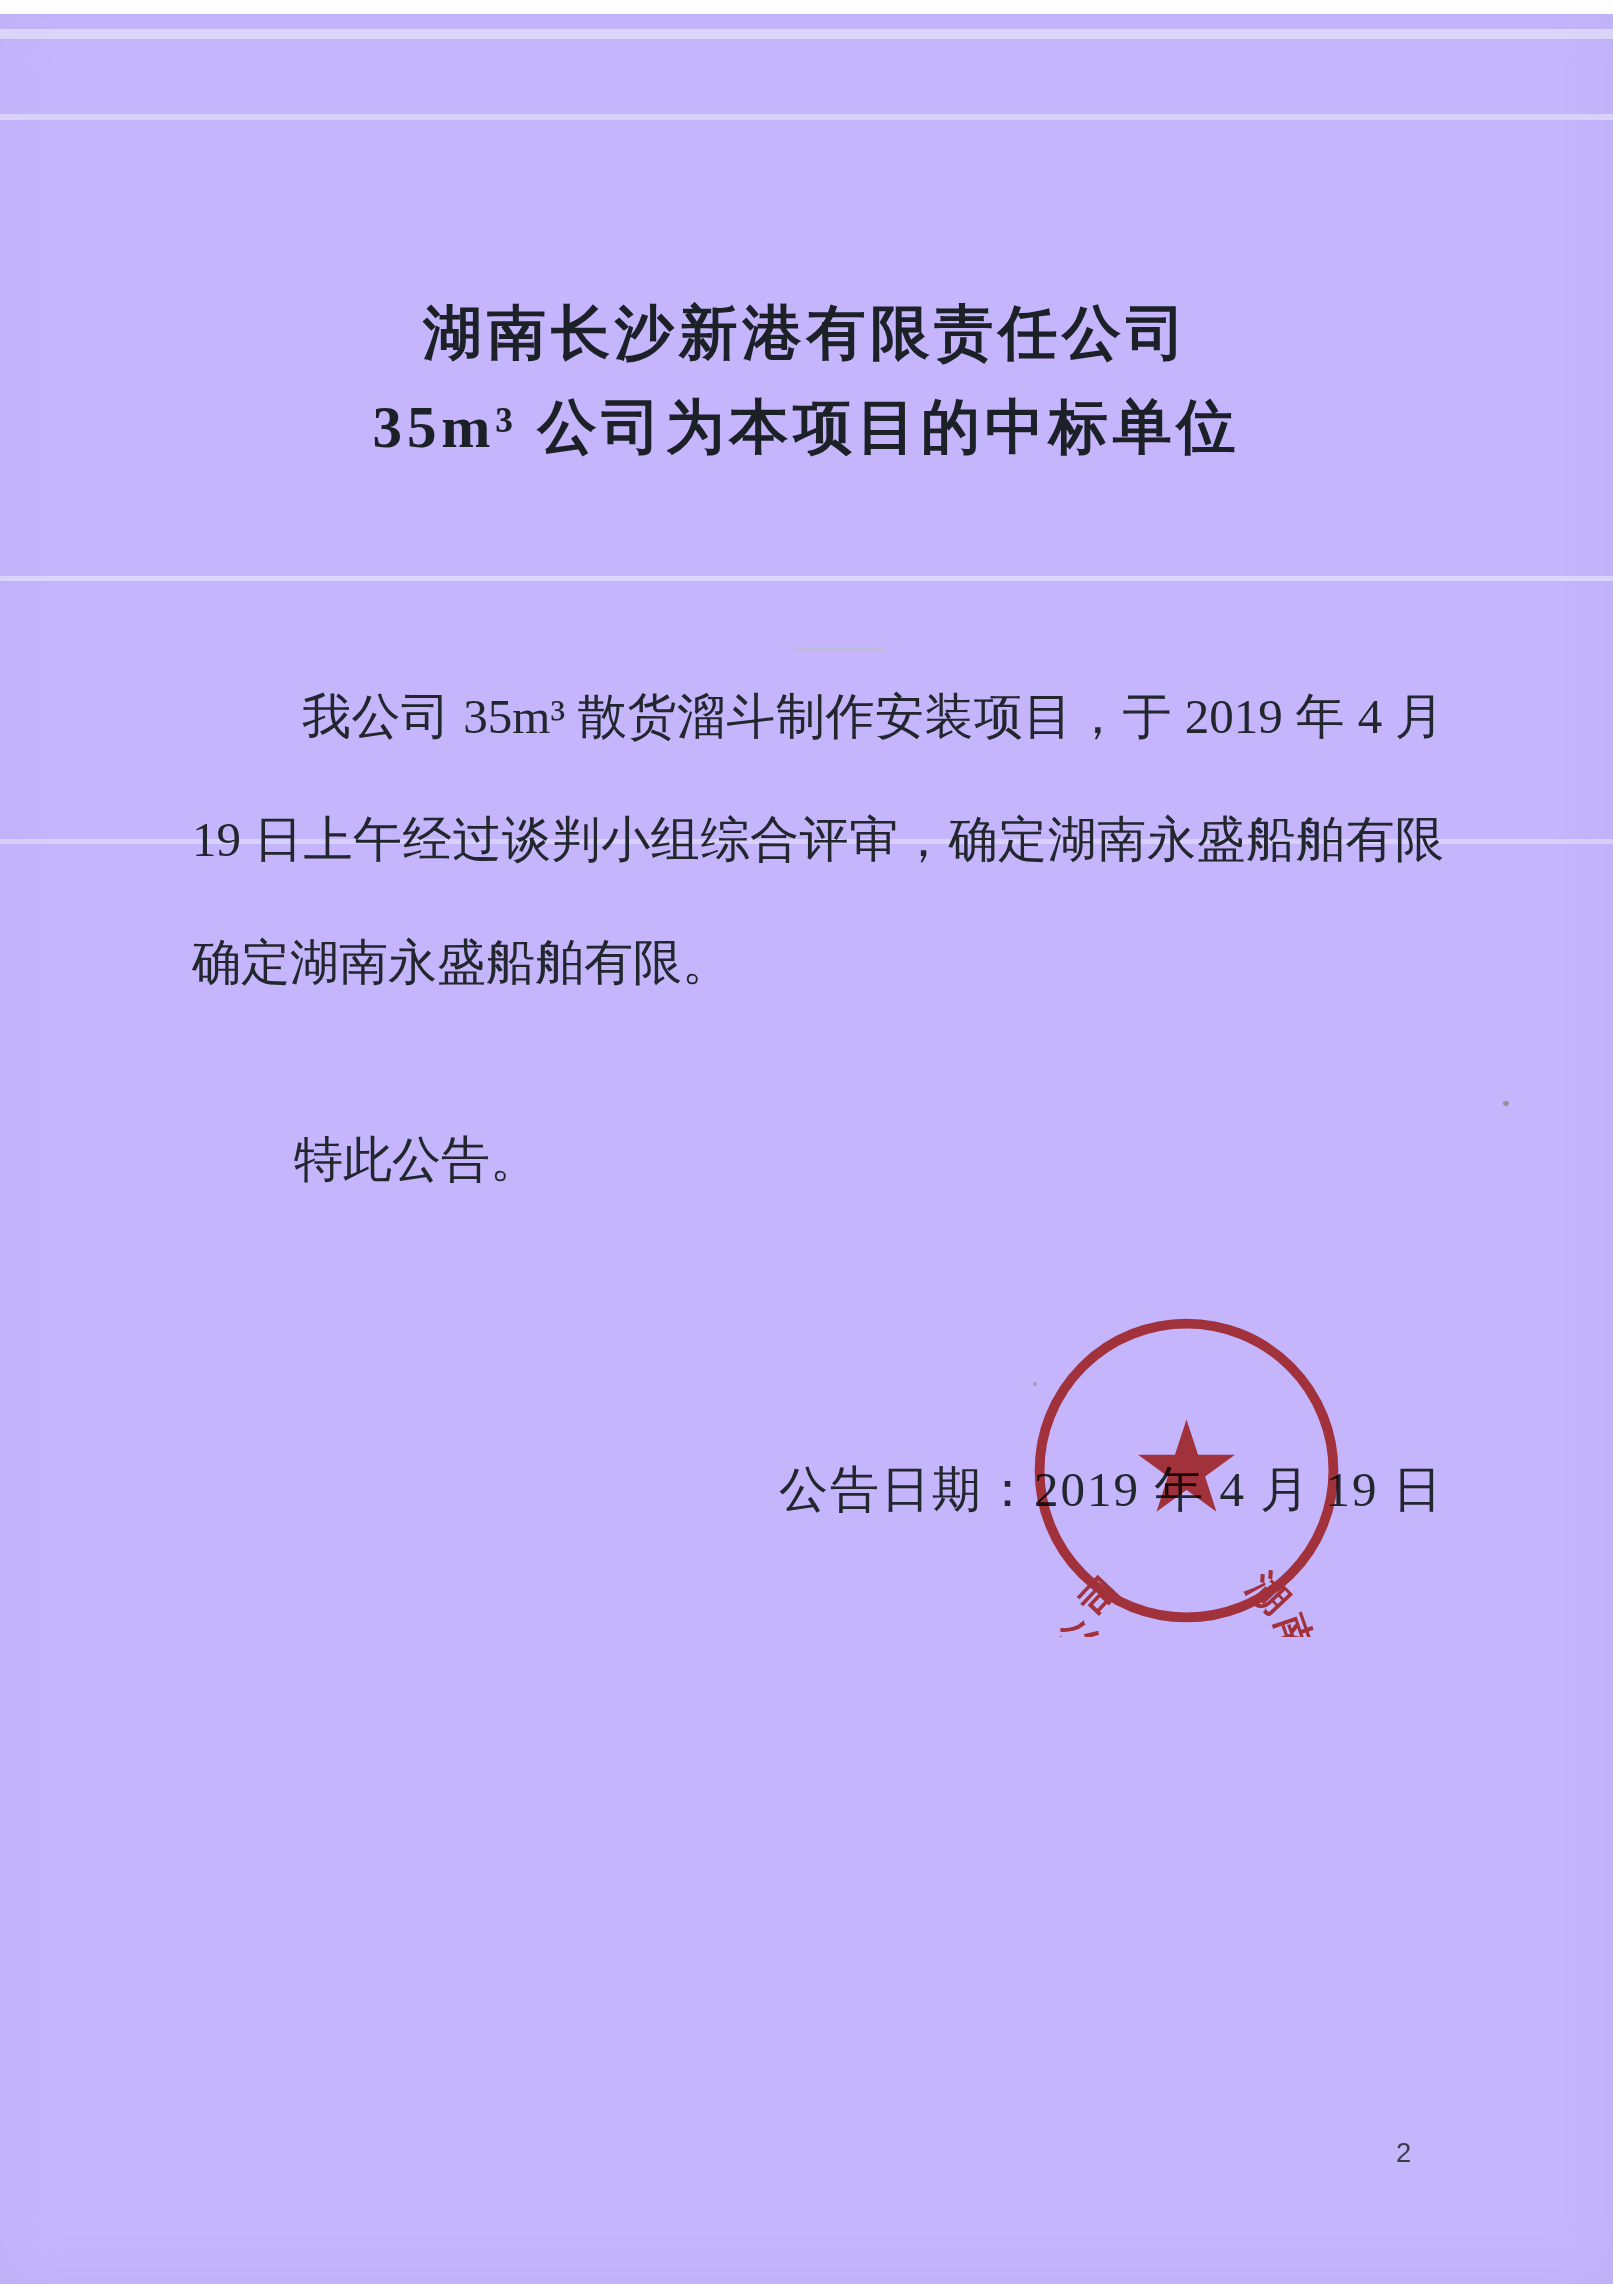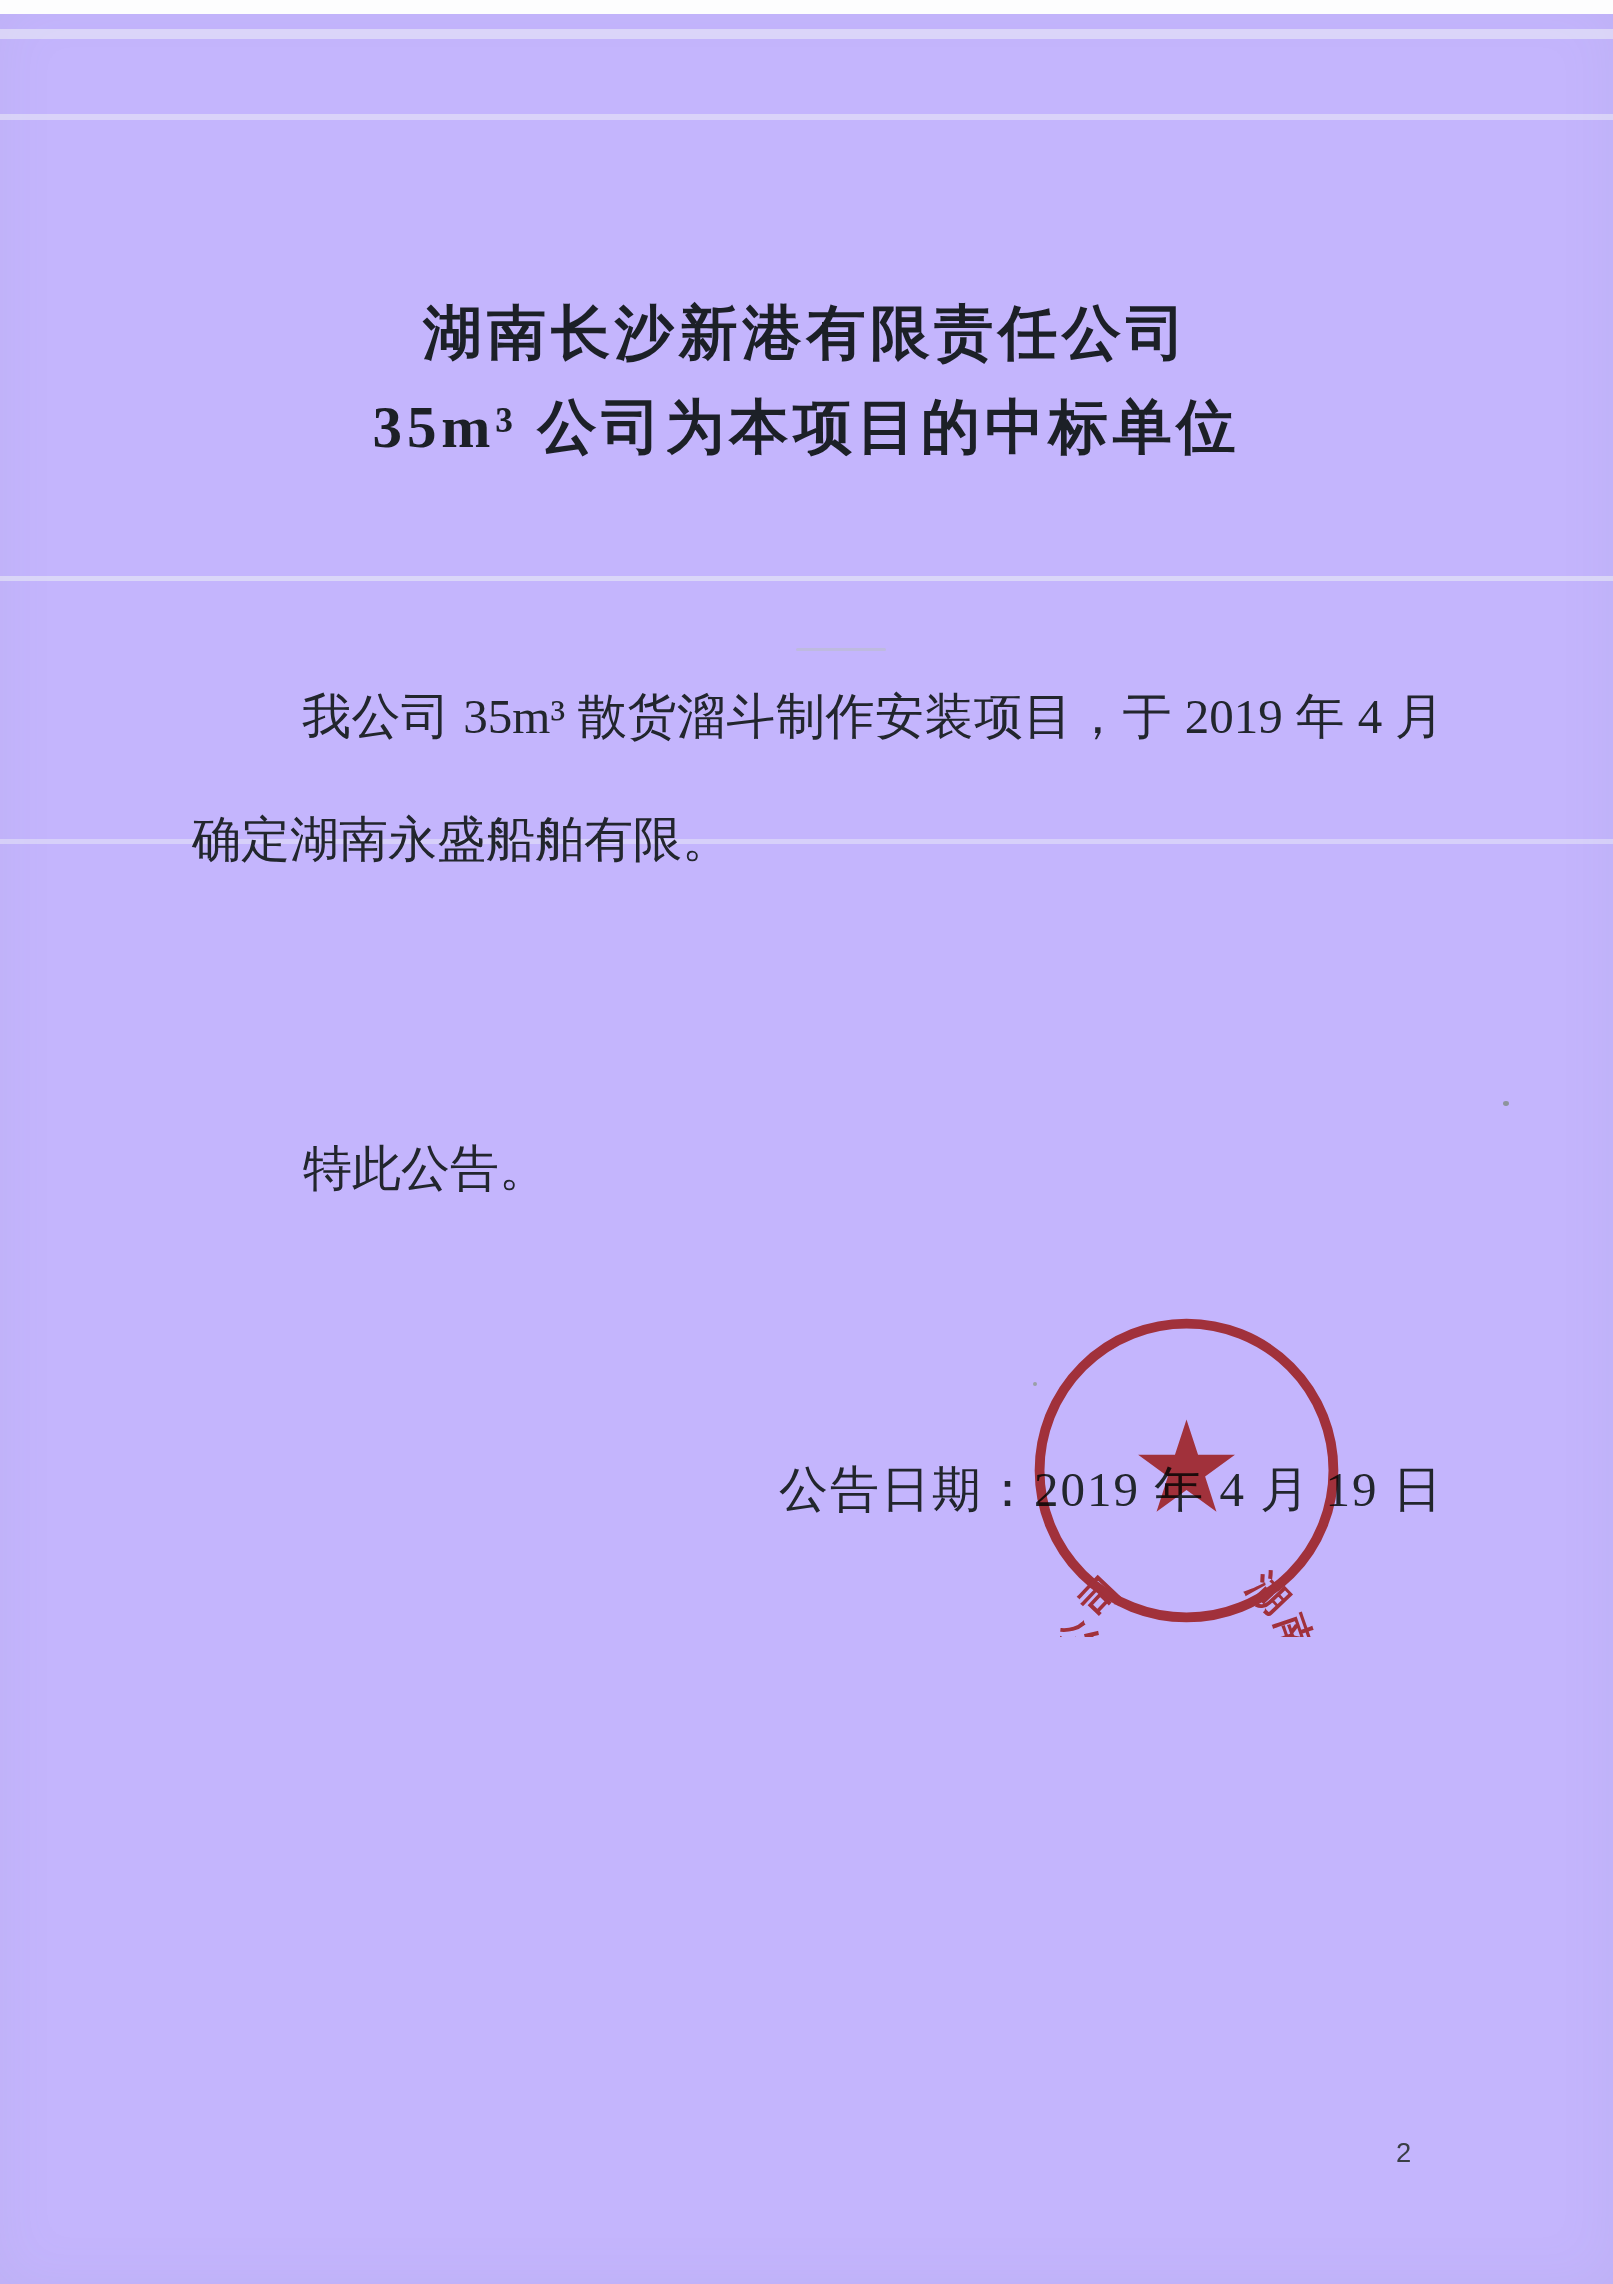--- a/index.html
+++ b/index.html
@@ -62,21 +62,21 @@
     position: absolute; left: 184px; top: 655px; width: 1252px;
     font-size: 49px;
     line-height: 123px;
     color: #22262d;
     margin-left: 8px;
   }
   .body-line { margin: 0; box-sizing: border-box; width: 1252px; }
   .body-line.indent { padding-left: 110px; }
   .body-line.justify { text-align: justify; text-align-last: justify; }
   .closing {
-    position: absolute; left: 294px; top: 1098px; margin: 9px;
+    position: absolute; left: 294px; top: 1098px; margin: 0;
     font-size: 49px; line-height: 123px; color: #22262d;
   }
   .date-line {
     position: absolute; left: 779px; top: 1443px; margin: 0;
     font-size: 49px; line-height: 94px; color: #22262d;
     letter-spacing: 2px;
     white-space: nowrap;
     z-index: 1;
   }
   
@@ -113,20 +113,21 @@
   <div class="speck speck-1"></div>
   <div class="speck speck-2"></div>
 
   <header class="title-block">
     <div class="title-line">湖南长沙新港有限责任公司</div>
     <div class="title-line">35m³ 公司为本项目的中标单位</div>
   </header>
 
   <section class="body-block">
     <p class="body-line indent justify">我公司 35m³ 散货溜斗制作安装项目，于 2019 年 4 月</p>
+    <p class="body-line justify">19 日上午经过谈判小组综合评审，确定湖南永盛船舶有限</p>
     <p class="body-line">确定湖南永盛船舶有限。</p>
   </section>
 
   <p class="closing">特此公告。</p>
 
   <p class="date-line">公告日期：2019 年 4 月 19 日</p>
 
   <div class="stamp">
     <svg viewBox="0 0 340 340" width="333" height="333">
       <defs>

